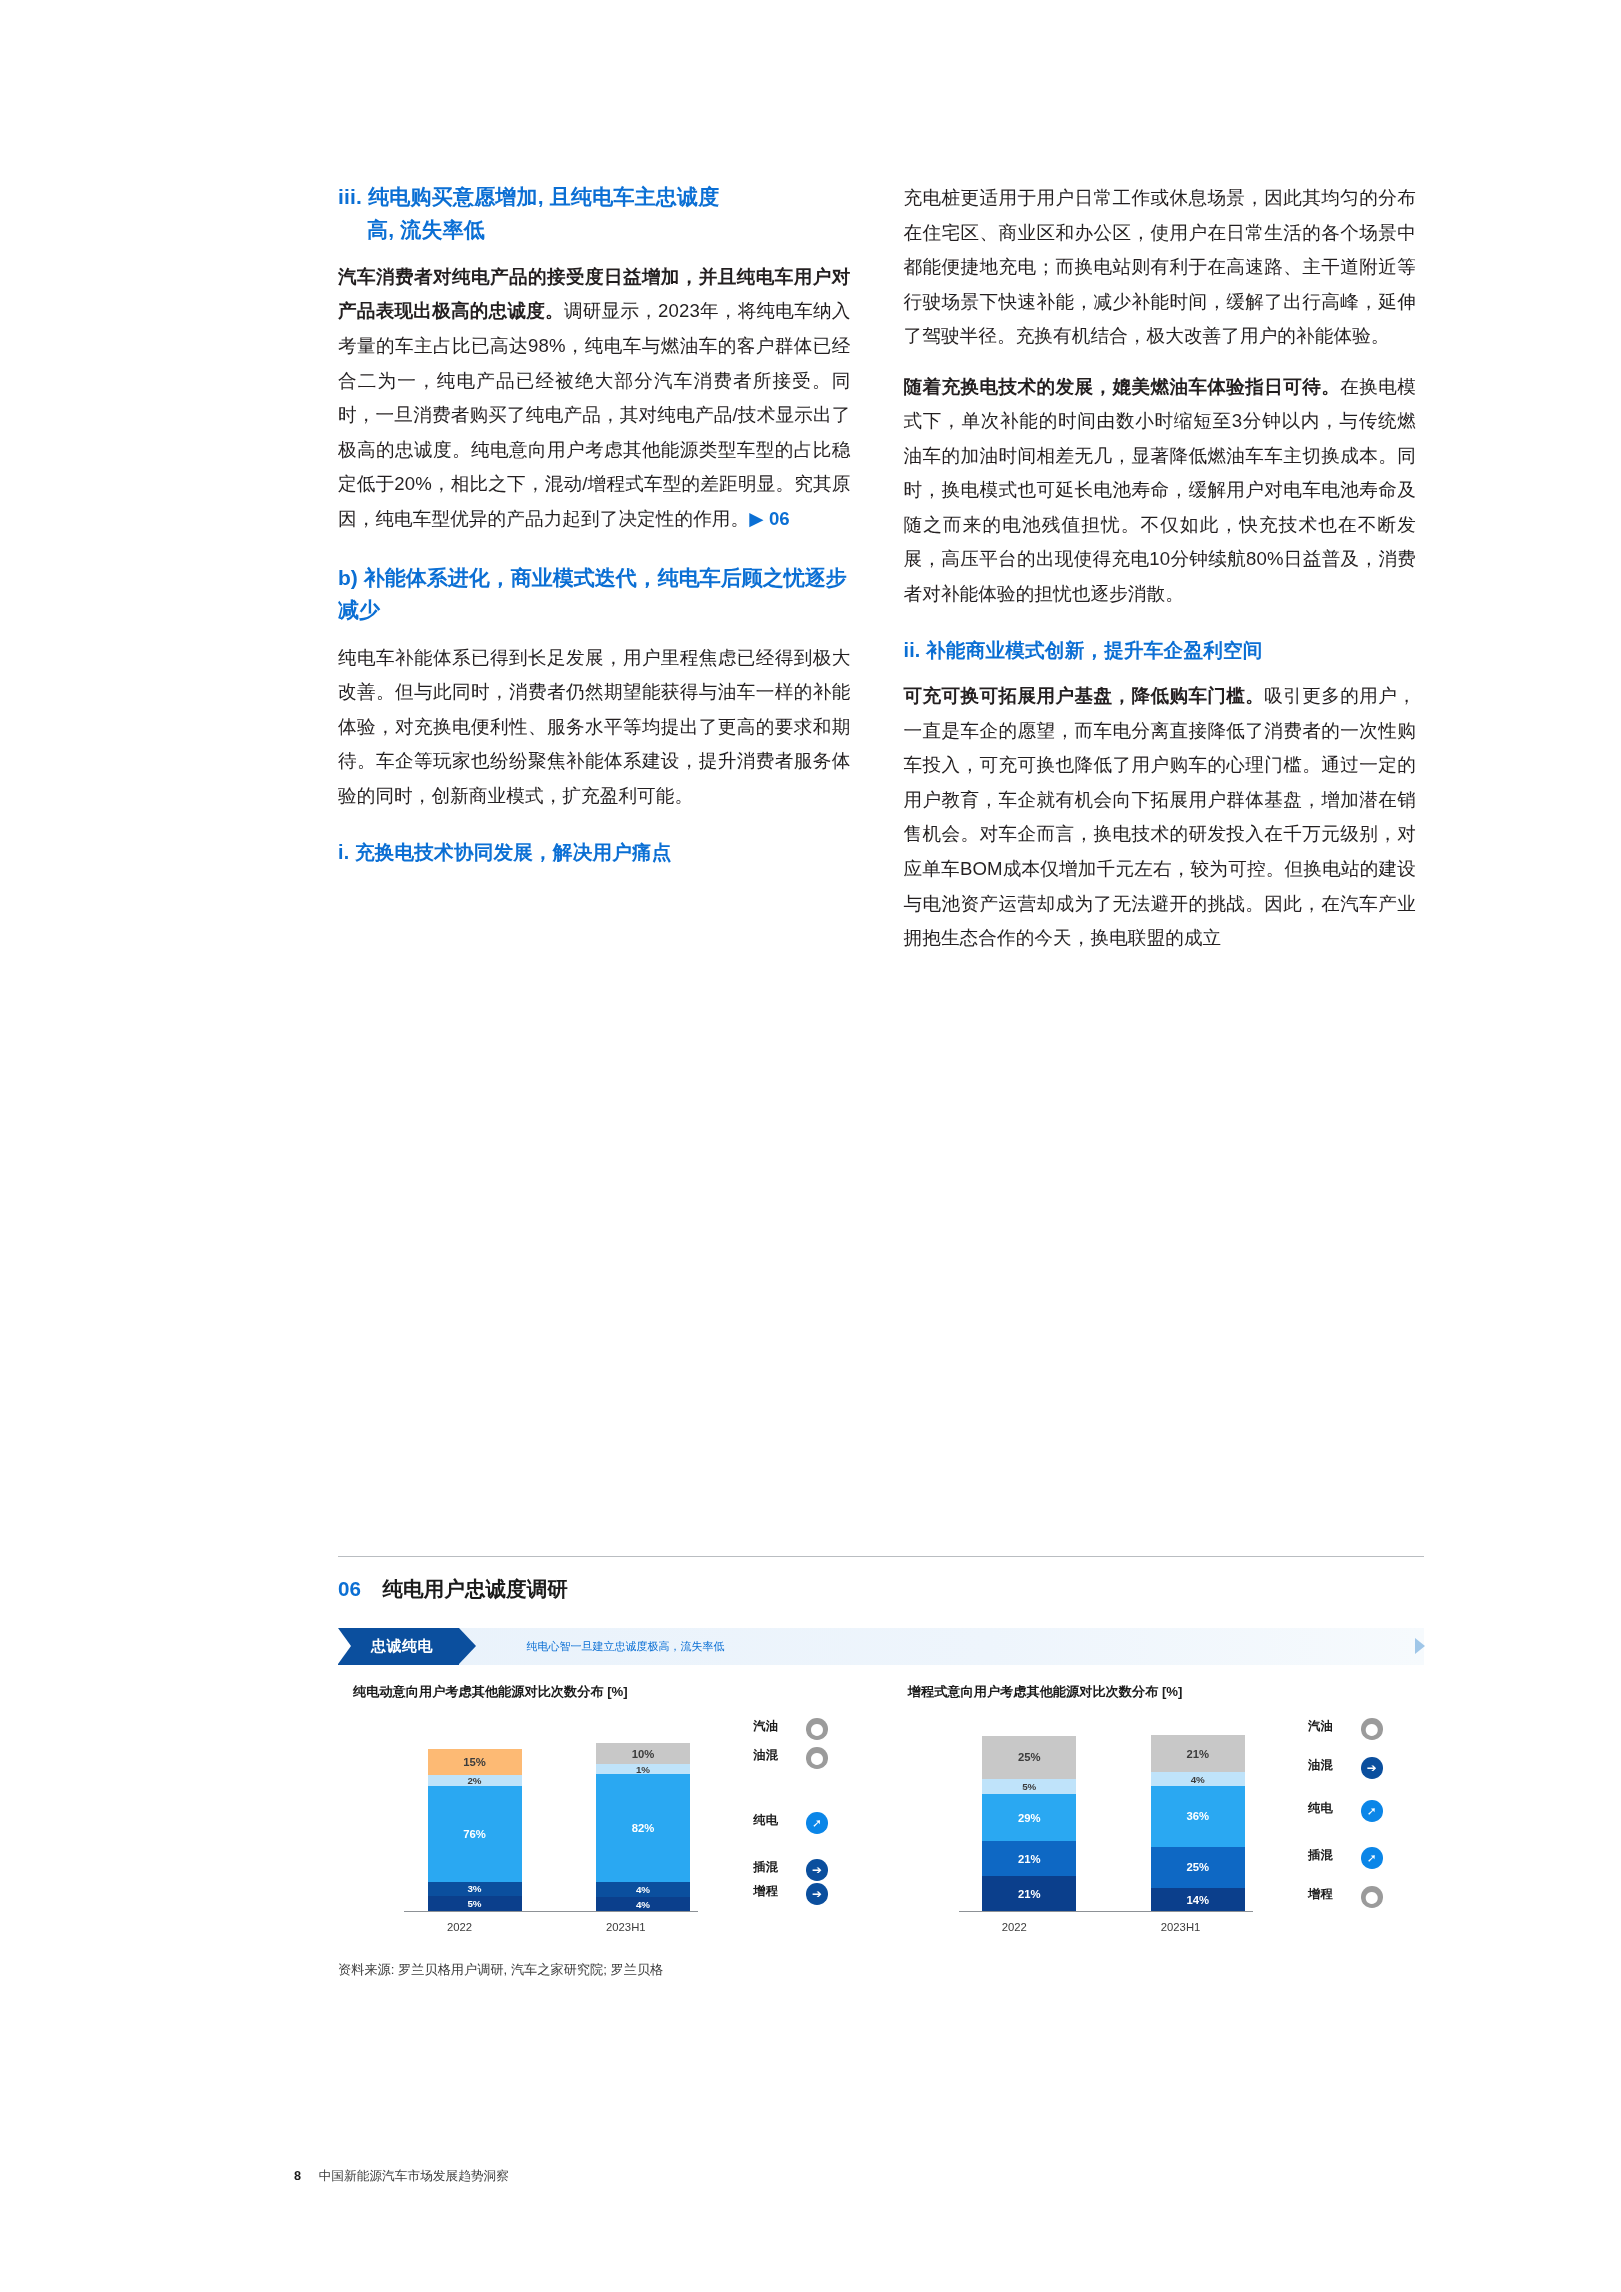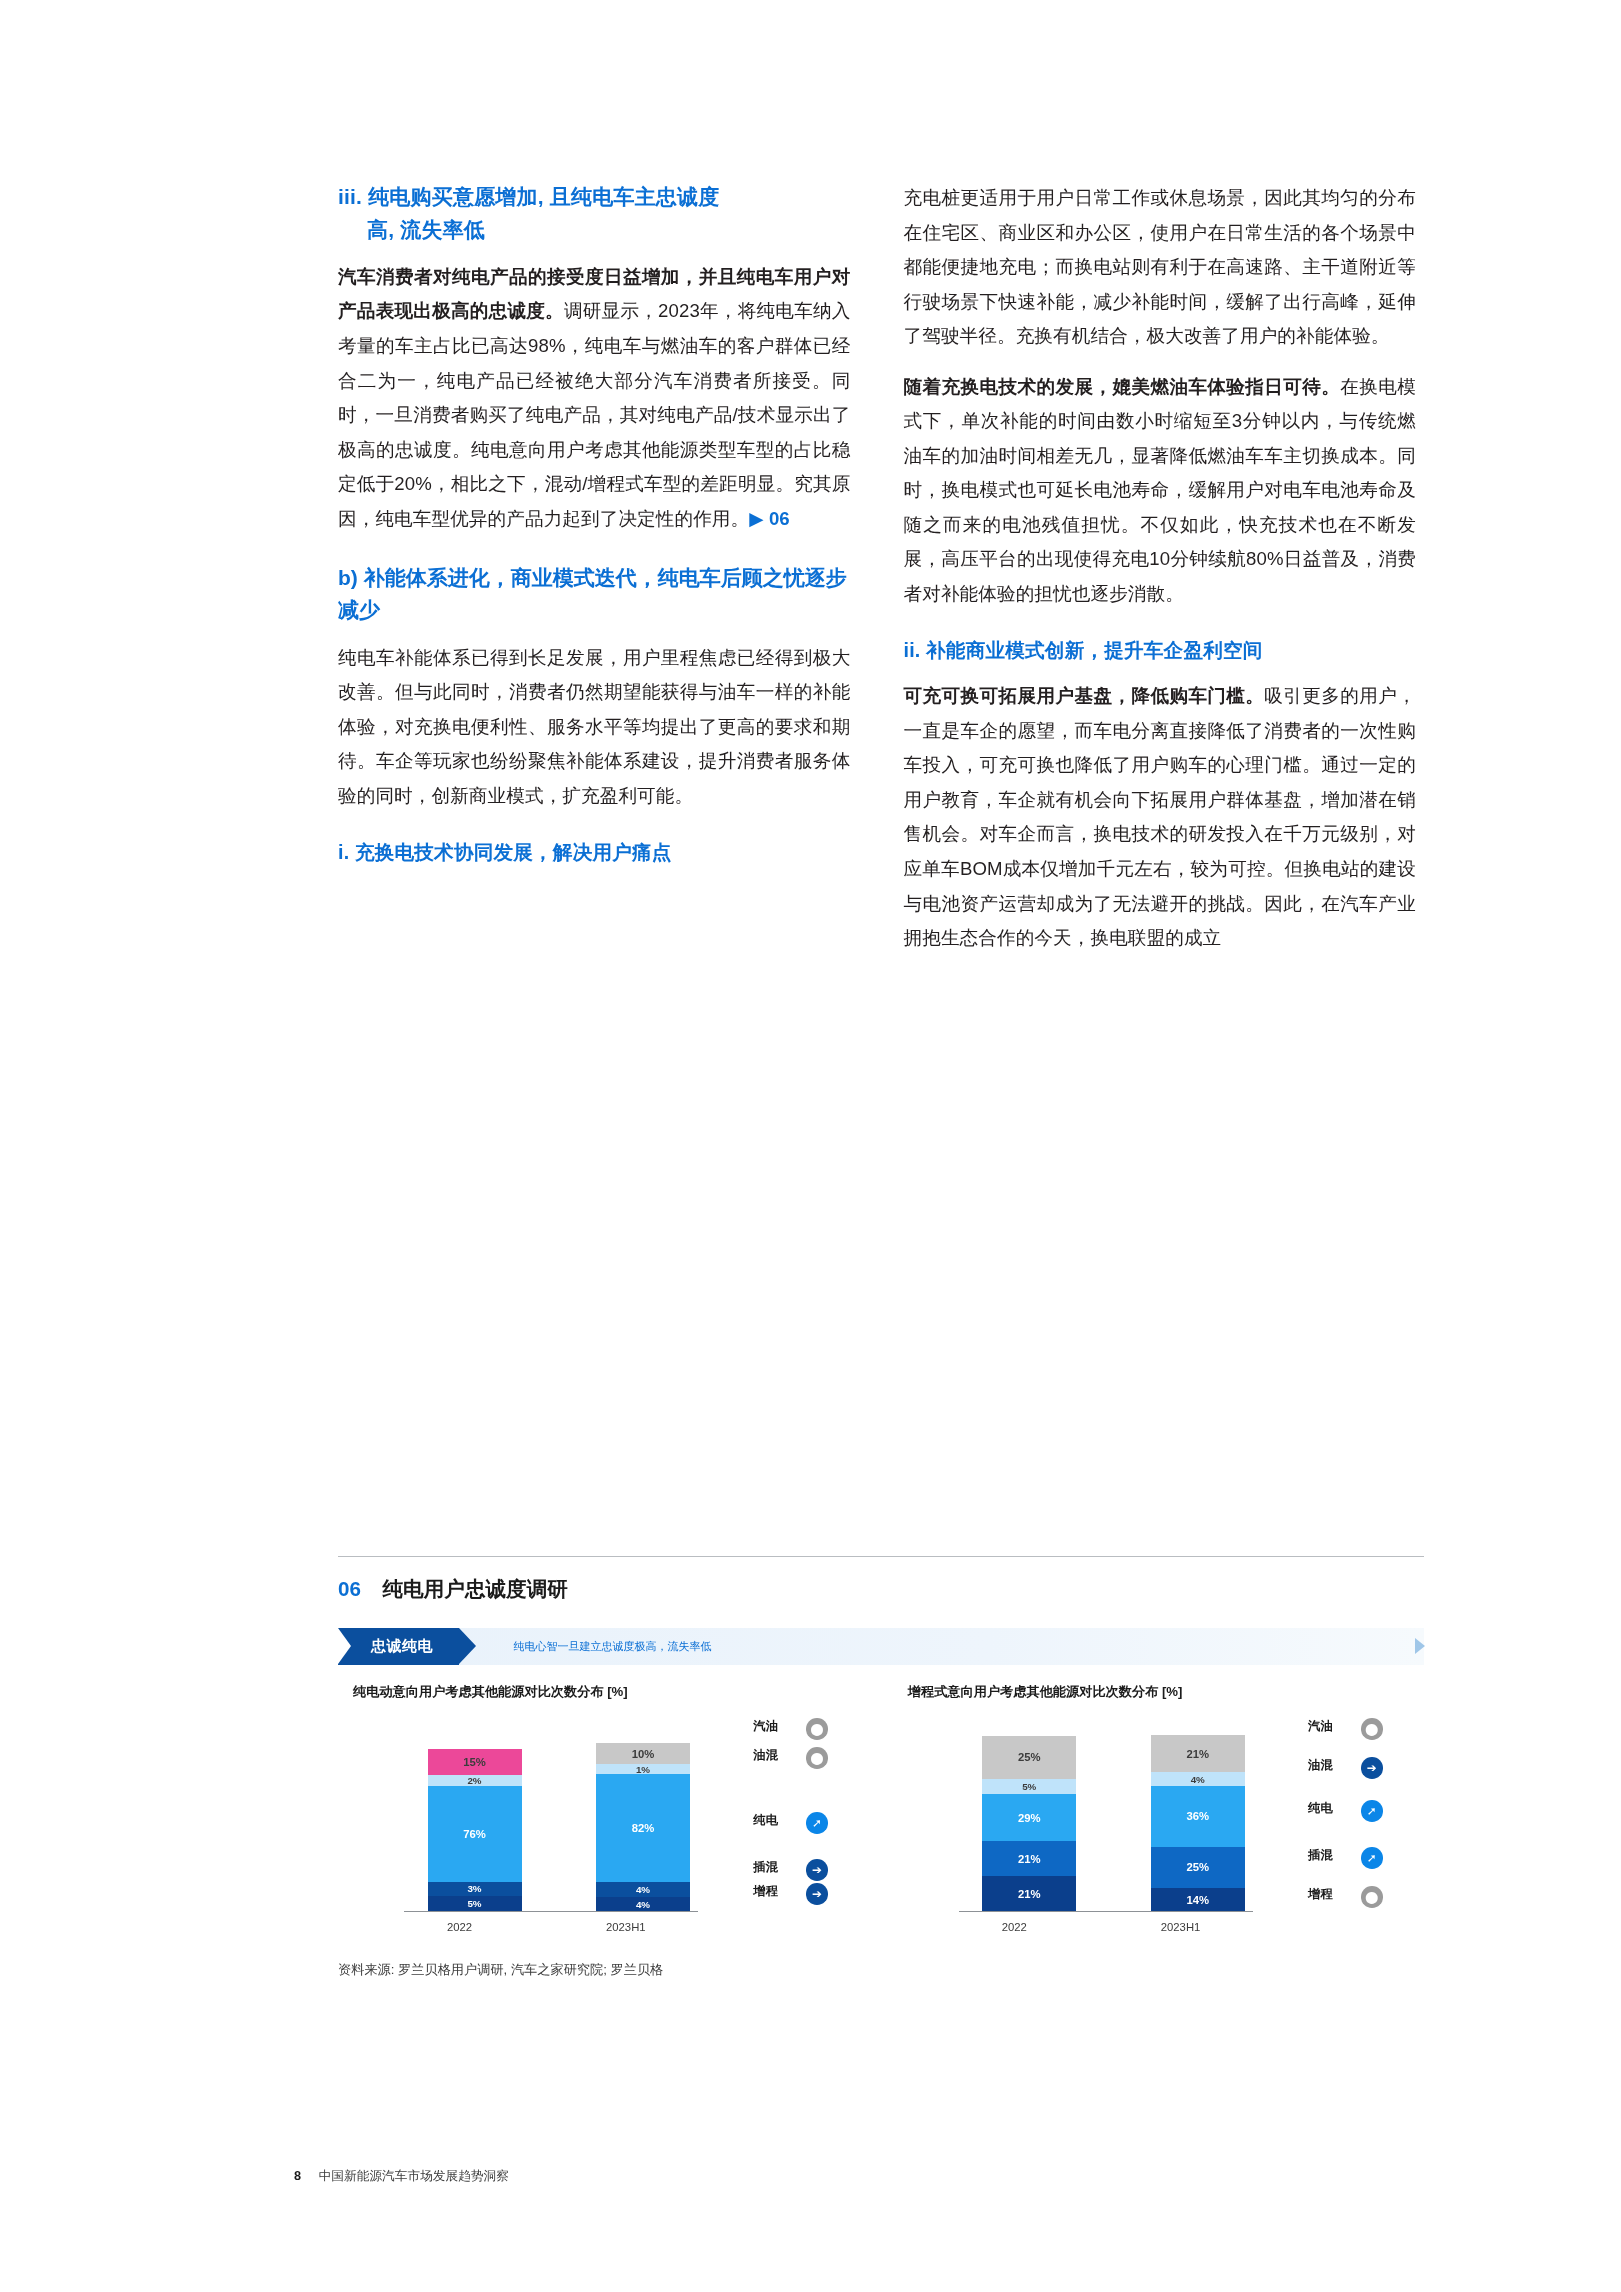--- a/index.html
+++ b/index.html
@@ -66,21 +66,21 @@
   .ex-title{
     display:flex;align-items:baseline;gap:21.6px;
     margin-bottom:25.5px;
   }
   .ex-num{color:#0b6fd4;font-weight:bold;font-size:20.6px;}
   .ex-name{font-weight:bold;font-size:20.6px;color:#1b1b1b;}
   .banner{
     position:relative;
     height:37px;
     background:linear-gradient(90deg,#e9f2fb 0%, #eef5fc 60%, #f6fafd 100%);
-    display:flex;align-items:center;
+    display:flex;align-items:center;gap:13px;
   }
   .banner .tag{
     position:relative;
     background:#0b4f9e;
     color:#fff;
     font-weight:bold;
     font-size:15px;
     height:37px;
     display:flex;align-items:center;
     padding:0 25.5px 0 33px;
@@ -237,21 +237,21 @@
 
     <div class="panels">
 
       <div class="panel">
         <div class="panel-title">纯电动意向用户考虑其他能源对比次数分布 [%]</div>
         <div class="chart-area">
 
           <div class="bars">
 
             <div class="bar b1">
-              <div class="seg dark-label" style="height:26.5px;background:#ec4899;">15%</div>
+              <div class="seg dark-label" style="height:26.5px;background:#fdba74;">15%</div>
               <div class="seg dark-label" style="height:10.8px;background:#bfe3fa;font-size:9.8px;">2%</div>
               <div class="seg" style="height:96px;background:#2aa8f2;">76%</div>
               <div class="seg" style="height:13.7px;background:#0b4f9e;font-size:9.8px;">3%</div>
               <div class="seg" style="height:15.7px;background:#0b3f8c;font-size:9.8px;">5%</div>
             </div>
             <div class="bar b2">
               <div class="seg dark-label" style="height:21.6px;background:#c8c8c8;">10%</div>
               <div class="seg dark-label" style="height:9.8px;background:#bfe3fa;font-size:9.8px;">1%</div>
               <div class="seg" style="height:108px;background:#2aa8f2;">82%</div>
               <div class="seg" style="height:14.7px;background:#0b4f9e;font-size:9.8px;">4%</div>

